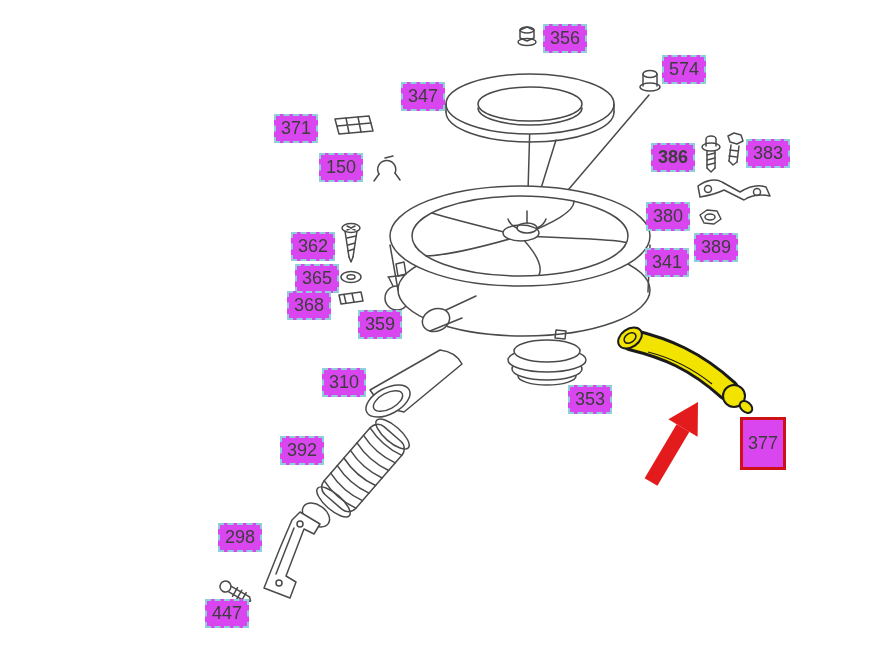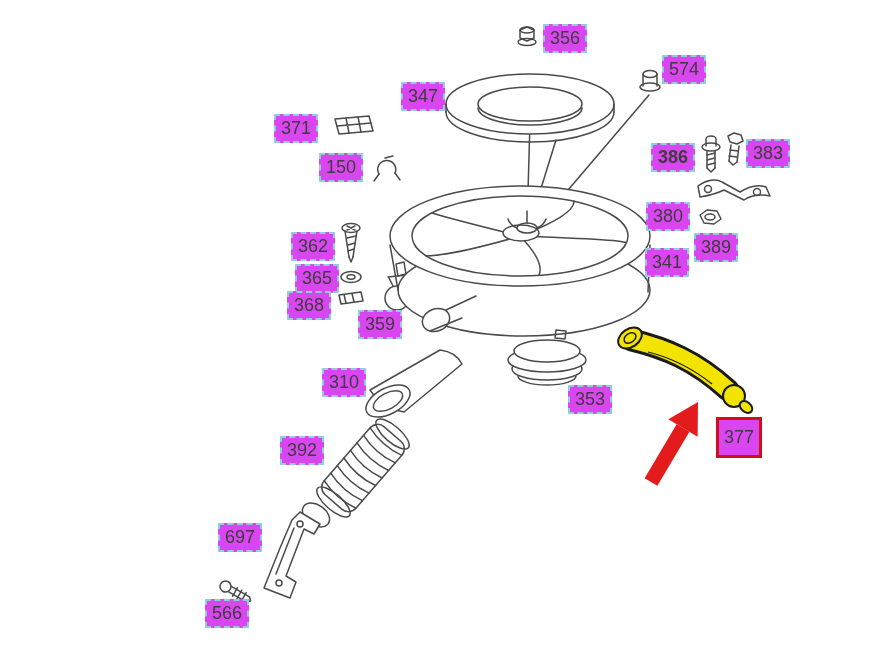--- a/index.html
+++ b/index.html
@@ -11,21 +11,21 @@
   .ln{stroke:#4a4a4a;fill:none;stroke-width:1.5;stroke-linecap:round;stroke-linejoin:round;}
   .wh{fill:#ffffff;}
   .label-layer{position:absolute;left:0;top:0;width:100%;height:100%;}
   .part-label{
     position:absolute;min-width:38px;padding:1px 5px;
     border:2px dashed #8fd0d8;background:#d946ef;
     color:#3d3d3d;font-size:18px;line-height:23px;text-align:center;
     cursor:pointer;box-sizing:border-box;
   }
   .part-label.highlighted{
-    border:3px solid #cf1016;padding:6px 5px;color:#3d3d3d;
+    border:3px solid #cf1016;padding:12px 5px;color:#3d3d3d;margin-left:24px;
   }
 </style>
 </head>
 <body>
 
 <div class="stage">
 
   <svg class="diagram-svg" width="887" height="646" viewBox="0 0 887 646" xmlns="http://www.w3.org/2000/svg">
 
     <g class="ln" stroke-width="1.2">
@@ -194,17 +194,17 @@
       <div class="part-label" style="left: 291px; top: 232px;">362</div>
       <div class="part-label" style="left: 694px; top: 233px;">389</div>
       <div class="part-label" style="left: 645px; top: 248px; text-align: right;">341</div>
       <div class="part-label" style="left: 295px; top: 264px;">365</div>
       <div class="part-label" style="left: 287px; top: 291px;">368</div>
       <div class="part-label" style="left: 358px; top: 310px;">359</div>
       <div class="part-label" style="left: 322px; top: 368px;">310</div>
       <div class="part-label" style="left: 568px; top: 385px;">353</div>
       <div class="part-label highlighted" style="left: 716px; top: 417px;">377</div>
       <div class="part-label" style="left: 280px; top: 436px;">392</div>
-      <div class="part-label" style="left: 218px; top: 523px;">697</div>
-      <div class="part-label" style="left: 205px; top: 599px;">566</div>
+      <div class="part-label" style="left: 218px; top: 523px;">298</div>
+      <div class="part-label" style="left: 205px; top: 599px;">447</div>
     </div>
 
 </div>
 
 </body></html>

